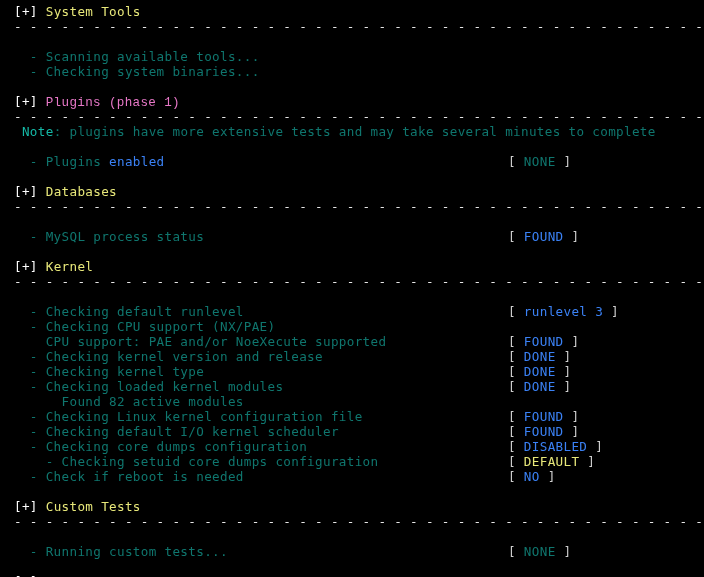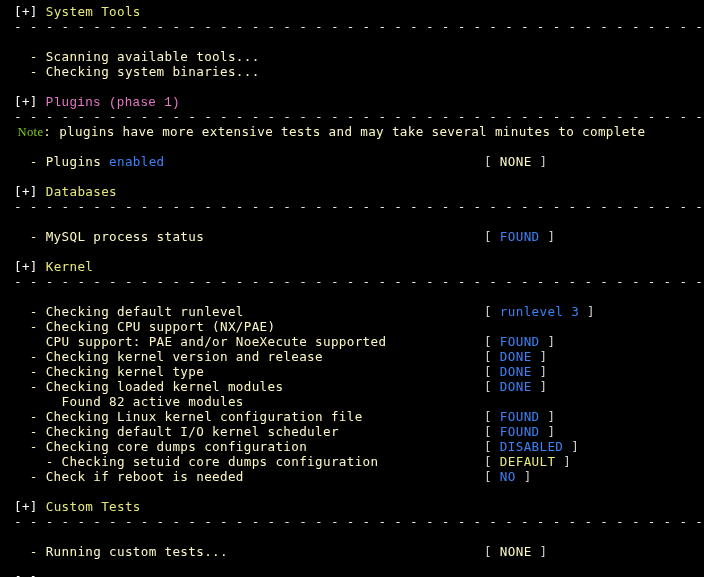--- a/index.html
+++ b/index.html
@@ -26,29 +26,29 @@
     color: #d8d8d8;
   }
   .line {
     height: 15px;
     position: relative;
     white-space: pre;
   }
   .blank { height: 15px; }
   .status {
     position: absolute;
-    left: 470px;
+    left: 494px;
     top: 0;
     white-space: pre;
   }
-  .c-white   { color: #fef9c3; }
+  .c-white   { color: #0f766e; }
   .c-bwhite  { color: #ffffff; }
   .c-green   { color: #3b82f6; }
   .c-yellow  { color: #e8e87a; }
   .c-magenta { color: #e878c8; font-family: Liberation Mono, monospace; }
-  .c-cyan    { color: #84cc16; font-family: Liberation Serif, serif; }
+  .c-cyan    { color: #14b8a6; }
   .c-gray    { color: #cfcfcf; }
   .sep { color: #e6e6e6; }
 </style>
 </head>
 <body>
 
 <div id="terminal"><div class="line"><span class="c-bwhite">[+] </span><span class="c-yellow">System Tools</span></div><div class="line"><span class="sep">- - - - - - - - - - - - - - - - - - - - - - - - - - - - - - - - - - - - - - - - - - - - - - - -</span></div><div class="blank"></div><div class="line"><span class="c-white">  - Scanning available tools...</span></div><div class="line"><span class="c-white">  - Checking system binaries...</span></div><div class="blank"></div><div class="line"><span class="c-bwhite">[+] </span><span class="c-magenta">Plugins (phase 1)</span></div><div class="line"><span class="sep">- - - - - - - - - - - - - - - - - - - - - - - - - - - - - - - - - - - - - - - - - - - - - - - -</span></div><div class="line"><span class="c-cyan"> Note</span><span class="c-white">: plugins have more extensive tests and may take several minutes to complete</span></div><div class="blank"></div><div class="line"><span class="c-white">  - Plugins </span><span class="c-green">enabled</span><span class="status"><span class="c-gray">[ </span><span class="c-white">NONE</span><span class="c-gray"> ]</span></span></div><div class="blank"></div><div class="line"><span class="c-bwhite">[+] </span><span class="c-yellow">Databases</span></div><div class="line"><span class="sep">- - - - - - - - - - - - - - - - - - - - - - - - - - - - - - - - - - - - - - - - - - - - - - - -</span></div><div class="blank"></div><div class="line"><span class="c-white">  - MySQL process status</span><span class="status"><span class="c-gray">[ </span><span class="c-green">FOUND</span><span class="c-gray"> ]</span></span></div><div class="blank"></div><div class="line"><span class="c-bwhite">[+] </span><span class="c-yellow">Kernel</span></div><div class="line"><span class="sep">- - - - - - - - - - - - - - - - - - - - - - - - - - - - - - - - - - - - - - - - - - - - - - - -</span></div><div class="blank"></div><div class="line"><span class="c-white">  - Checking default runlevel</span><span class="status"><span class="c-gray">[ </span><span class="c-green">runlevel 3</span><span class="c-gray"> ]</span></span></div><div class="line"><span class="c-white">  - Checking CPU support (NX/PAE)</span></div><div class="line"><span class="c-white">    CPU support: PAE and/or NoeXecute supported</span><span class="status"><span class="c-gray">[ </span><span class="c-green">FOUND</span><span class="c-gray"> ]</span></span></div><div class="line"><span class="c-white">  - Checking kernel version and release</span><span class="status"><span class="c-gray">[ </span><span class="c-green">DONE</span><span class="c-gray"> ]</span></span></div><div class="line"><span class="c-white">  - Checking kernel type</span><span class="status"><span class="c-gray">[ </span><span class="c-green">DONE</span><span class="c-gray"> ]</span></span></div><div class="line"><span class="c-white">  - Checking loaded kernel modules</span><span class="status"><span class="c-gray">[ </span><span class="c-green">DONE</span><span class="c-gray"> ]</span></span></div><div class="line"><span class="c-white">      Found 82 active modules</span></div><div class="line"><span class="c-white">  - Checking Linux kernel configuration file</span><span class="status"><span class="c-gray">[ </span><span class="c-green">FOUND</span><span class="c-gray"> ]</span></span></div><div class="line"><span class="c-white">  - Checking default I/O kernel scheduler</span><span class="status"><span class="c-gray">[ </span><span class="c-green">FOUND</span><span class="c-gray"> ]</span></span></div><div class="line"><span class="c-white">  - Checking core dumps configuration</span><span class="status"><span class="c-gray">[ </span><span class="c-green">DISABLED</span><span class="c-gray"> ]</span></span></div><div class="line"><span class="c-white">    - Checking setuid core dumps configuration</span><span class="status"><span class="c-gray">[ </span><span class="c-yellow">DEFAULT</span><span class="c-gray"> ]</span></span></div><div class="line"><span class="c-white">  - Check if reboot is needed</span><span class="status"><span class="c-gray">[ </span><span class="c-green">NO</span><span class="c-gray"> ]</span></span></div><div class="blank"></div><div class="line"><span class="c-bwhite">[+] </span><span class="c-yellow">Custom Tests</span></div><div class="line"><span class="sep">- - - - - - - - - - - - - - - - - - - - - - - - - - - - - - - - - - - - - - - - - - - - - - - -</span></div><div class="blank"></div><div class="line"><span class="c-white">  - Running custom tests...</span><span class="status"><span class="c-gray">[ </span><span class="c-white">NONE</span><span class="c-gray"> ]</span></span></div><div class="blank"></div><div class="line"><span class="c-bwhite">[+] </span><span class="c-magenta">Plugins (phase 2)</span></div></div>
 
 </body></html>

